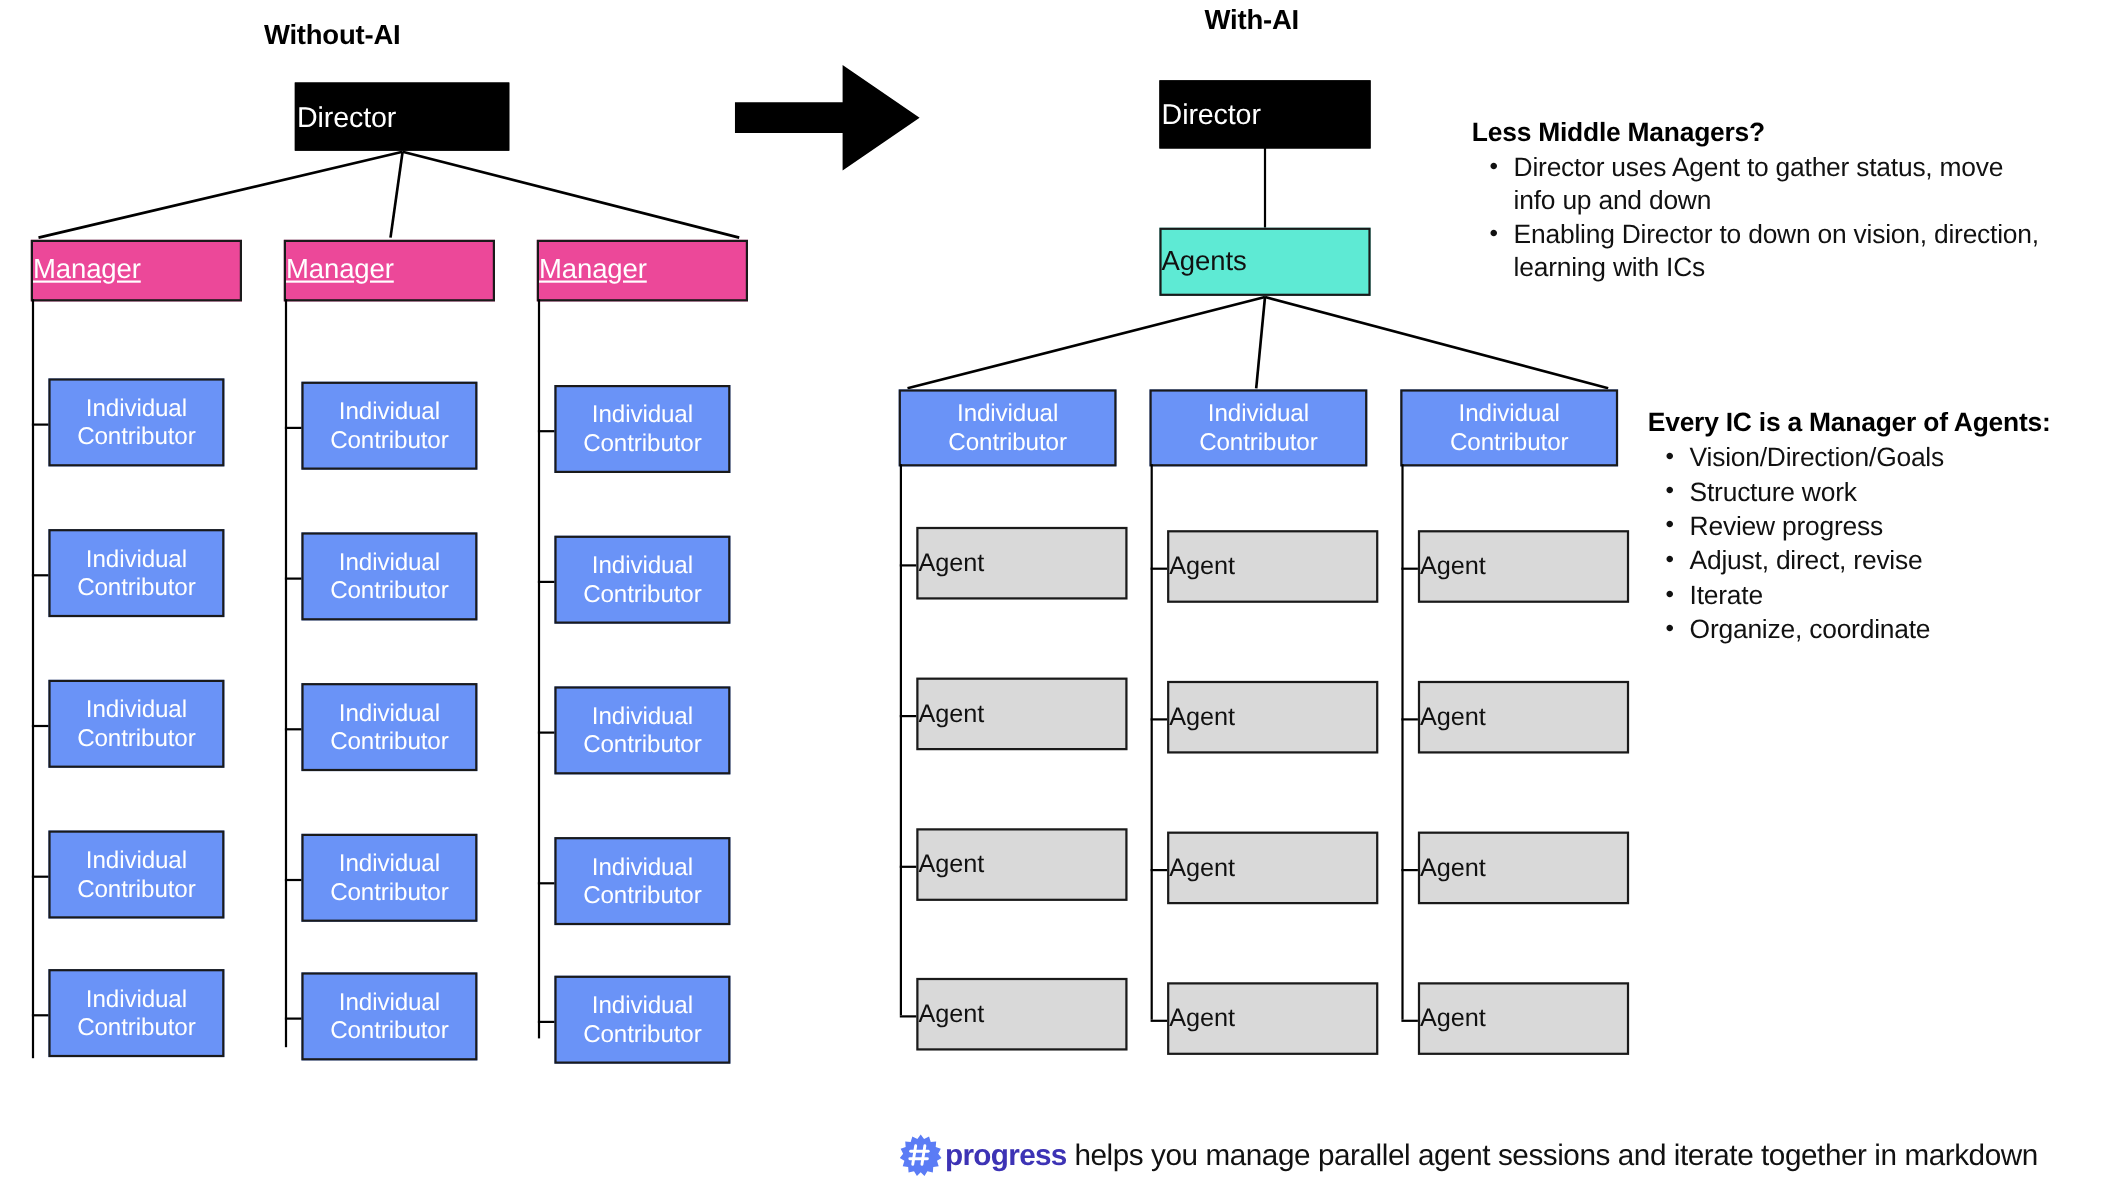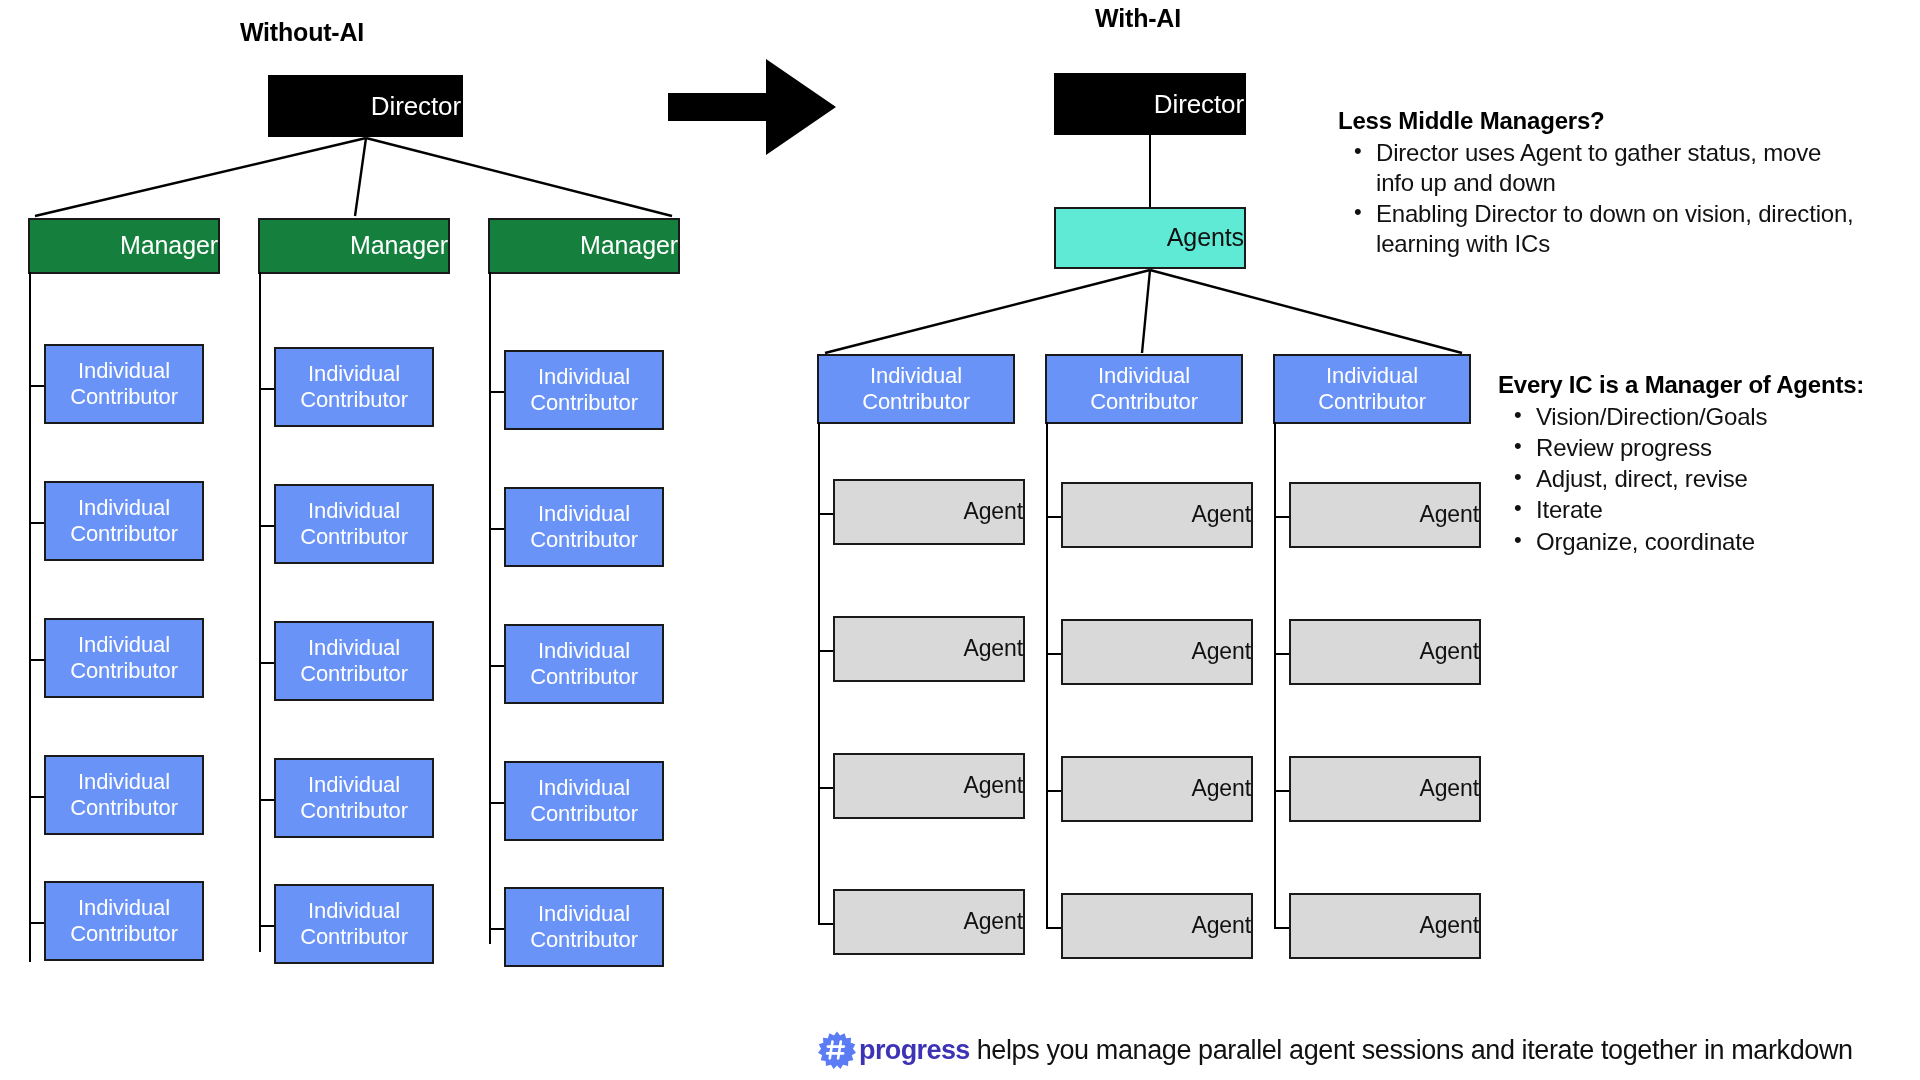--- a/index.html
+++ b/index.html
@@ -31,35 +31,36 @@
     white-space: nowrap;
   }
 
   
   .node {
     position: absolute;
     box-sizing: border-box;
     border: 2px solid #1a1a1a;
     display: flex;
     align-items: center;
-    justify-content: flex-end;
+    justify-content: flex-start;
     text-align: center;
     line-height: 1.18;
     letter-spacing: -0.1px;
   }
   .node-director {
     background: #000000;
     color: #ffffff;
     font-size: 26px;
     border-color: #000000;
   }
   .node-manager {
-    background: #15803d;
+    background: #ec4899;
     color: #ffffff;
     font-size: 25px;
+    text-decoration: underline;
   }
   .node-ic {
     background: #6a93f7;
     color: #ffffff;
     font-size: 22px;
   }
   .node-agents {
     background: #5eead4;
     color: #111111;
     font-size: 25px;
@@ -364,20 +365,21 @@
     <ul class="panel-list">
       <li>Director uses Agent to gather status, move info up and down</li>
       <li>Enabling Director to down on vision, direction, learning with ICs</li>
     </ul>
   </div>
 
   <div class="text-panel" style="left:1498px; top:370px; width:420px;">
     <p class="panel-heading">Every IC is a Manager of Agents:</p>
     <ul class="panel-list">
       <li>Vision/Direction/Goals</li>
+      <li>Structure work</li>
       <li>Review progress</li>
       <li>Adjust, direct, revise</li>
       <li>Iterate</li>
       <li>Organize, coordinate</li>
     </ul>
   </div>
 
   <div class="footer" style="left:818px; top:1031px;">
     <svg class="footer-logo" viewBox="0 0 100 100">
       <polygon fill="#5b7cf5" points="50,1 58,12 70,6 74,19 87,18 86,31 98,35 92,47 100,57 89,64 93,77 80,79 79,92 66,89 59,100 50,91 41,100 34,89 21,92 20,79 7,77 11,64 0,57 8,47 2,35 14,31 13,18 26,19 30,6 42,12"></polygon>

